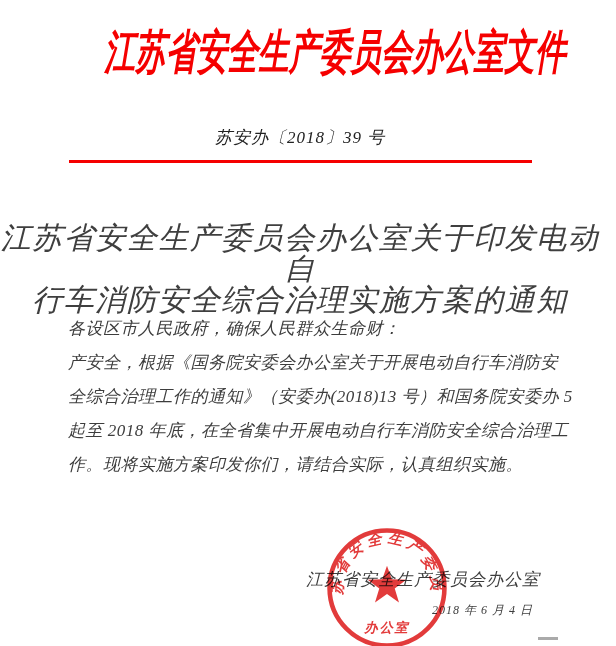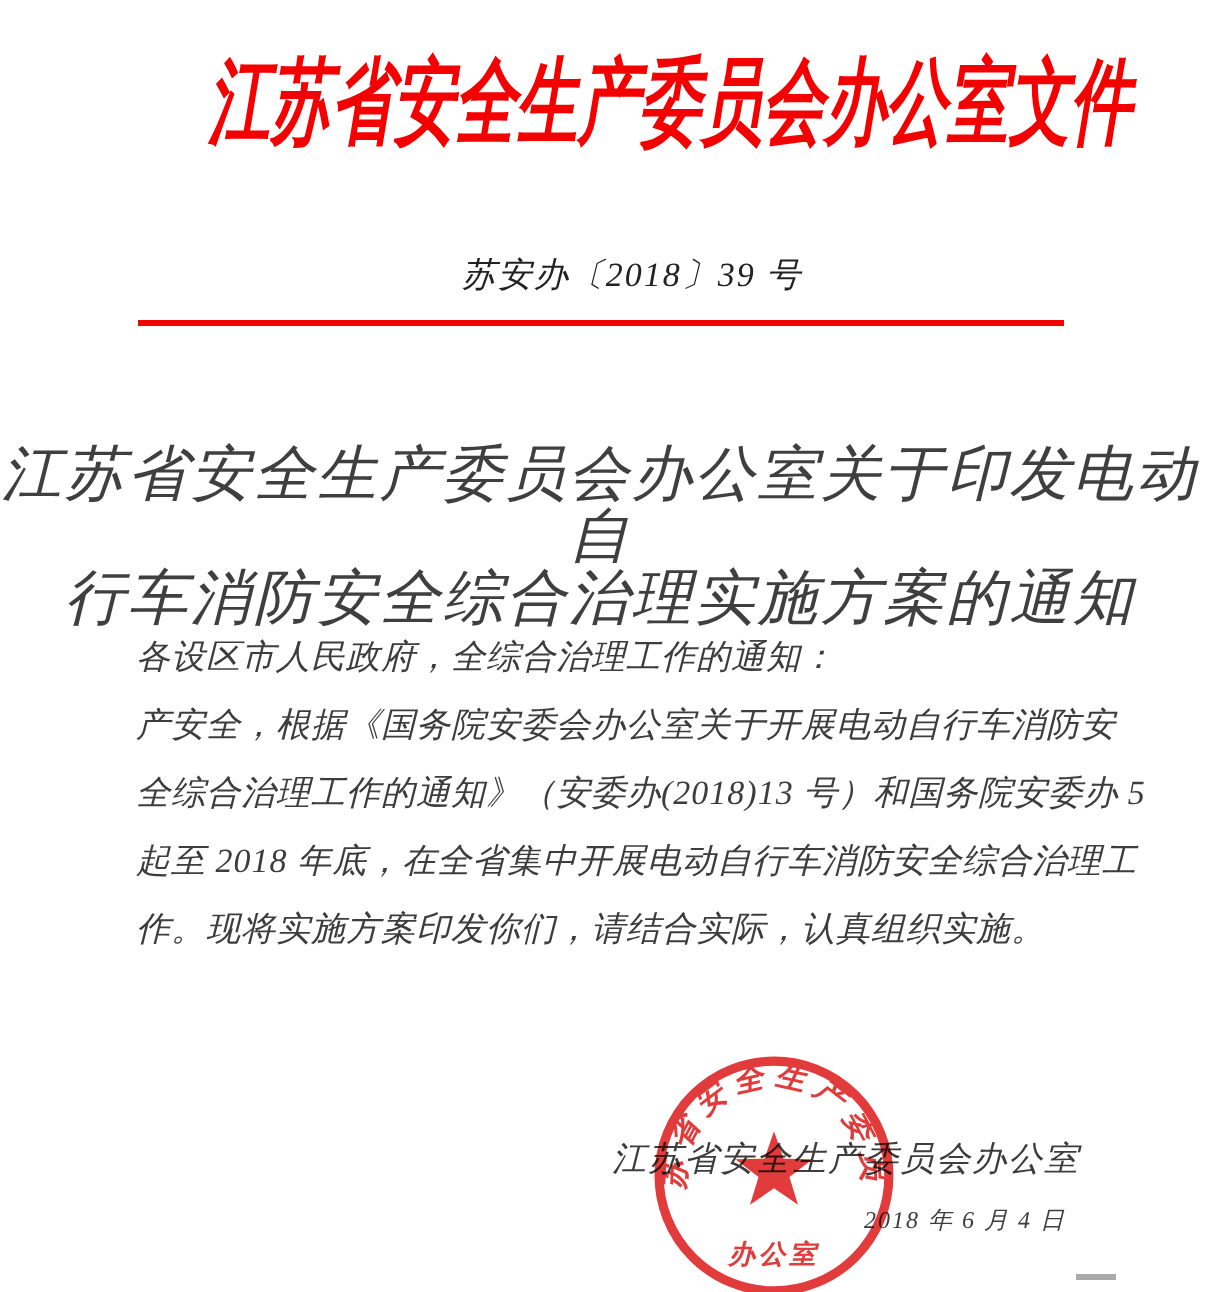--- a/index.html
+++ b/index.html
@@ -35,21 +35,21 @@
     font-weight: 900;
     white-space: nowrap;
     transform: scaleX(0.655);
     transform-origin: 49% 50%;
     letter-spacing: 0px;
   }
   
   .doc-number {
     position: absolute;
     top: 126px;
-    left: 16px;
+    left: 0;
     width: 600px;
     text-align: center;
     font-size: 17px;
     color: #222222;
     letter-spacing: 1px;
   }
   
   .red-rule {
     position: absolute;
     top: 160px;
@@ -136,21 +136,21 @@
   <div class="doc-number">苏安办〔2018〕39 号</div>
 
   <div class="red-rule"></div>
 
   <div class="doc-title">
     <div>江苏省安全生产委员会办公室关于印发电动自</div>
     <div>行车消防安全综合治理实施方案的通知</div>
   </div>
 
   <div class="body-block">
-    <div class="body-line">各设区市人民政府，全综合治理工作的通知：</div>
+    <div class="body-line">各设区市人民政府，确保人民群众生命财：</div>
     <div class="body-line">产安全，根据《国务院安委会办公室关于开展电动自行车消防安</div>
     <div class="body-line">全综合治理工作的通知》（安委办(2018)13 号）和国务院安委办 5</div>
     <div class="body-line">起至 2018 年底，在全省集中开展电动自行车消防安全综合治理工</div>
     <div class="body-line">作。现将实施方案印发你们，请结合实际，认真组织实施。</div>
   </div>
 
   <div class="signature">江苏省安全生产委员会办公室</div>
 
   <div class="sign-date">2018 年 6 月 4 日</div>
 

